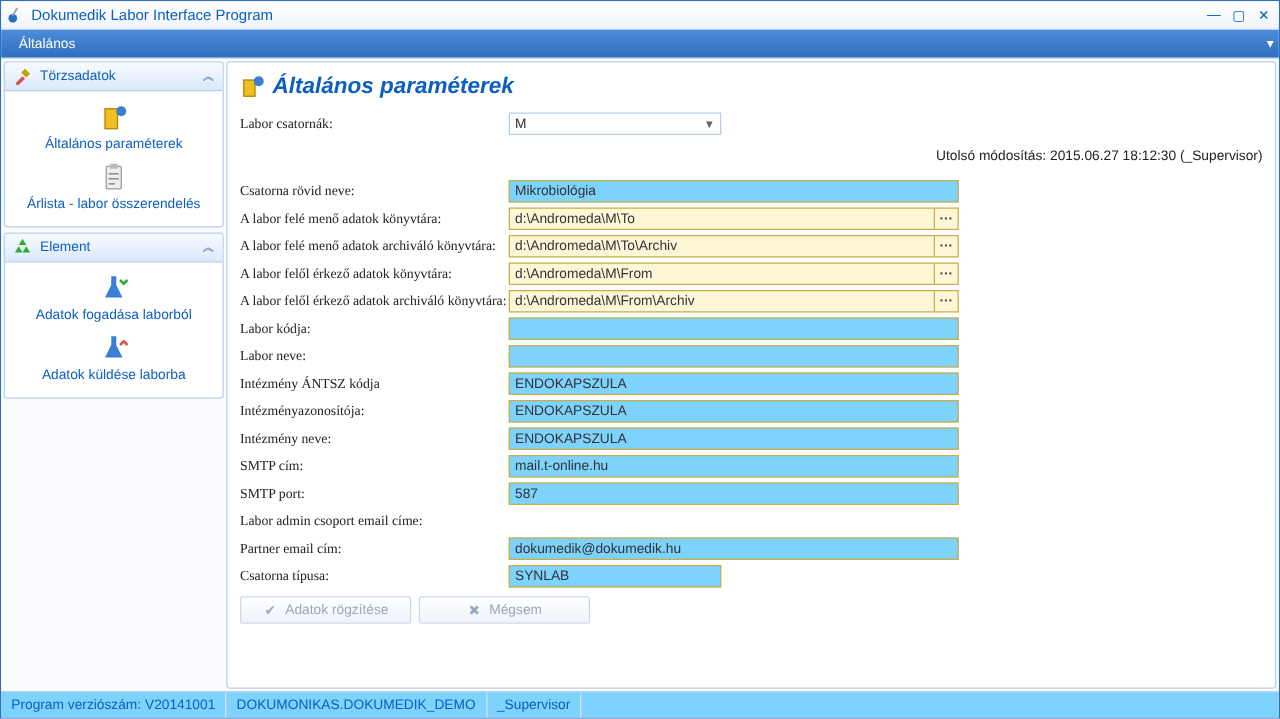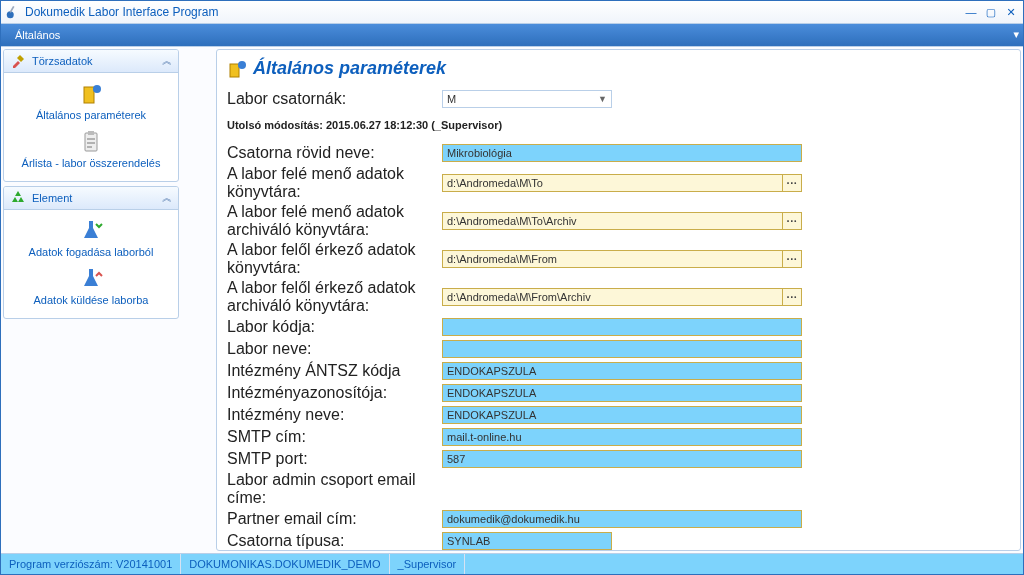--- a/index.html
+++ b/index.html
@@ -7,50 +7,50 @@
   
   .titlebar{height:22px;background:linear-gradient(#ffffff,#f0f4fb);border-bottom:1px solid #b9cfe8;display:flex;align-items:center;padding:0 4px;color:#0d5fbd;font-size:12px;}
   .titlebar .app-icon{width:14px;height:14px;margin-right:6px;}
   .titlebar .spacer{flex:1;}
   .titlebar .win-btn{width:16px;height:14px;margin-left:4px;display:flex;align-items:center;justify-content:center;color:#0d5fbd;cursor:pointer;font-size:11px;}
   
   .menubar{height:22px;background:linear-gradient(#4b8ddb,#2e6fbc);color:#fff;display:flex;align-items:center;padding:0 8px;font-size:11px;position:relative;}
   .menubar .menu-item{padding:2px 6px;cursor:pointer;}
   .menubar .menu-tail{position:absolute;right:4px;top:4px;color:#fff;}
   
-  .body{flex:1;display:flex;min-height:0;background:#fbfcff;border-top:1px solid #b9cfe8;gap:35px;}
+  .body{flex:1;display:flex;min-height:0;background:#fbfcff;border-top:1px solid #b9cfe8;}
   
   .sidebar{width:180px;display:flex;flex-direction:column;}
   .panel{border:1px solid #b9cfe8;border-radius:3px;margin:2px;background:#fff;overflow:hidden;}
   .panel-header{background:linear-gradient(#f6fbff,#dce9fb);height:22px;display:flex;align-items:center;padding:0 6px;color:#0d5fbd;font-size:11px;border-bottom:1px solid #b9cfe8;}
   .panel-header .ph-icon{width:16px;height:16px;margin-right:6px;}
   .panel-header .ph-spacer{flex:1;}
   .panel-header .chev{font-size:10px;color:#5a7fb1;}
   .panel-body{display:flex;flex-direction:column;align-items:center;padding:4px 2px 8px;}
   .nav-item{display:flex;flex-direction:column;align-items:center;color:#0d5fbd;margin:4px 0;cursor:pointer;text-align:center;}
   .nav-item .nav-icon{width:26px;height:26px;margin-bottom:2px;}
   .nav-item span{font-size:11px;}
   
   .content{flex:1;border:1px solid #b9cfe8;border-radius:3px;margin:2px 2px 2px 0;background:#fff;display:flex;flex-direction:column;min-width:0;}
   .content-inner{padding:8px 10px;overflow:auto;flex:1;}
   .page-title{display:flex;align-items:center;margin-bottom:10px;}
   .page-title h1{font-size:18px;color:#0d5fbd;margin:0 0 0 6px;font-weight:bold;font-style:italic;}
   .page-title .pt-icon{width:20px;height:20px;}
   .row{display:flex;align-items:center;margin:2px 0;min-height:20px;}
-  .row label{width:215px;color:#222;font-size:16px;}
+  .row label{width:215px;color:#222;font-size:11px;font-family:Liberation Serif, serif;}
   .row .field{flex:0 0 360px;}
   .row.short .field{flex:0 0 170px;}
   input[type=text],.combo{width:100%;box-sizing:border-box;height:18px;border:1px solid #c9ad4a;background:#7dd3fc;padding:0 4px;font-size:11px;color:#333;}
   .combo{display:flex;align-items:center;justify-content:space-between;background:#fff;border-color:#b9cfe8;color:#333;cursor:pointer;width:170px;}
   .combo .combo-arrow{font-size:9px;color:#666;}
   .ellips{display:flex;align-items:center;}
   .ellips .pathfield{width:100%;display:flex;align-items:center;border:1px solid #c9ad4a;background:#fdf7d8;height:18px;box-sizing:border-box;}
   .ellips .pathfield .pathtext{flex:1;padding:0 4px;font-size:11px;color:#333;overflow:hidden;white-space:nowrap;}
   .ellips .dots{width:18px;text-align:center;border-left:1px solid #c9ad4a;color:#444;cursor:pointer;font-weight:bold;line-height:16px;}
-  .boldrow{font-weight:bold;margin:10px 0 12px;}
+  .boldrow{font-weight:normal;margin:10px 0 12px;text-align:right;}
   .buttons{display:flex;gap:6px;margin-top:6px;}
   .btn{display:flex;align-items:center;justify-content:center;gap:6px;height:20px;width:135px;border:1px solid #cfd8e6;border-radius:2px;background:linear-gradient(#ffffff,#eef3fb);color:#9aa8bd;font-size:11px;cursor:default;}
   .btn .bicon{width:12px;height:12px;display:inline-flex;align-items:center;justify-content:center;color:#9aa8bd;}
   
   .statusbar{height:20px;border-top:1px solid #b9cfe8;background:#7dd3fc;display:flex;align-items:center;font-size:11px;color:#0d5fbd;}
   .statusbar .cell{padding:0 8px;border-right:1px solid #d6e2f2;height:100%;display:flex;align-items:center;}
   
   svg{display:block;}
 </style>
 </head>

